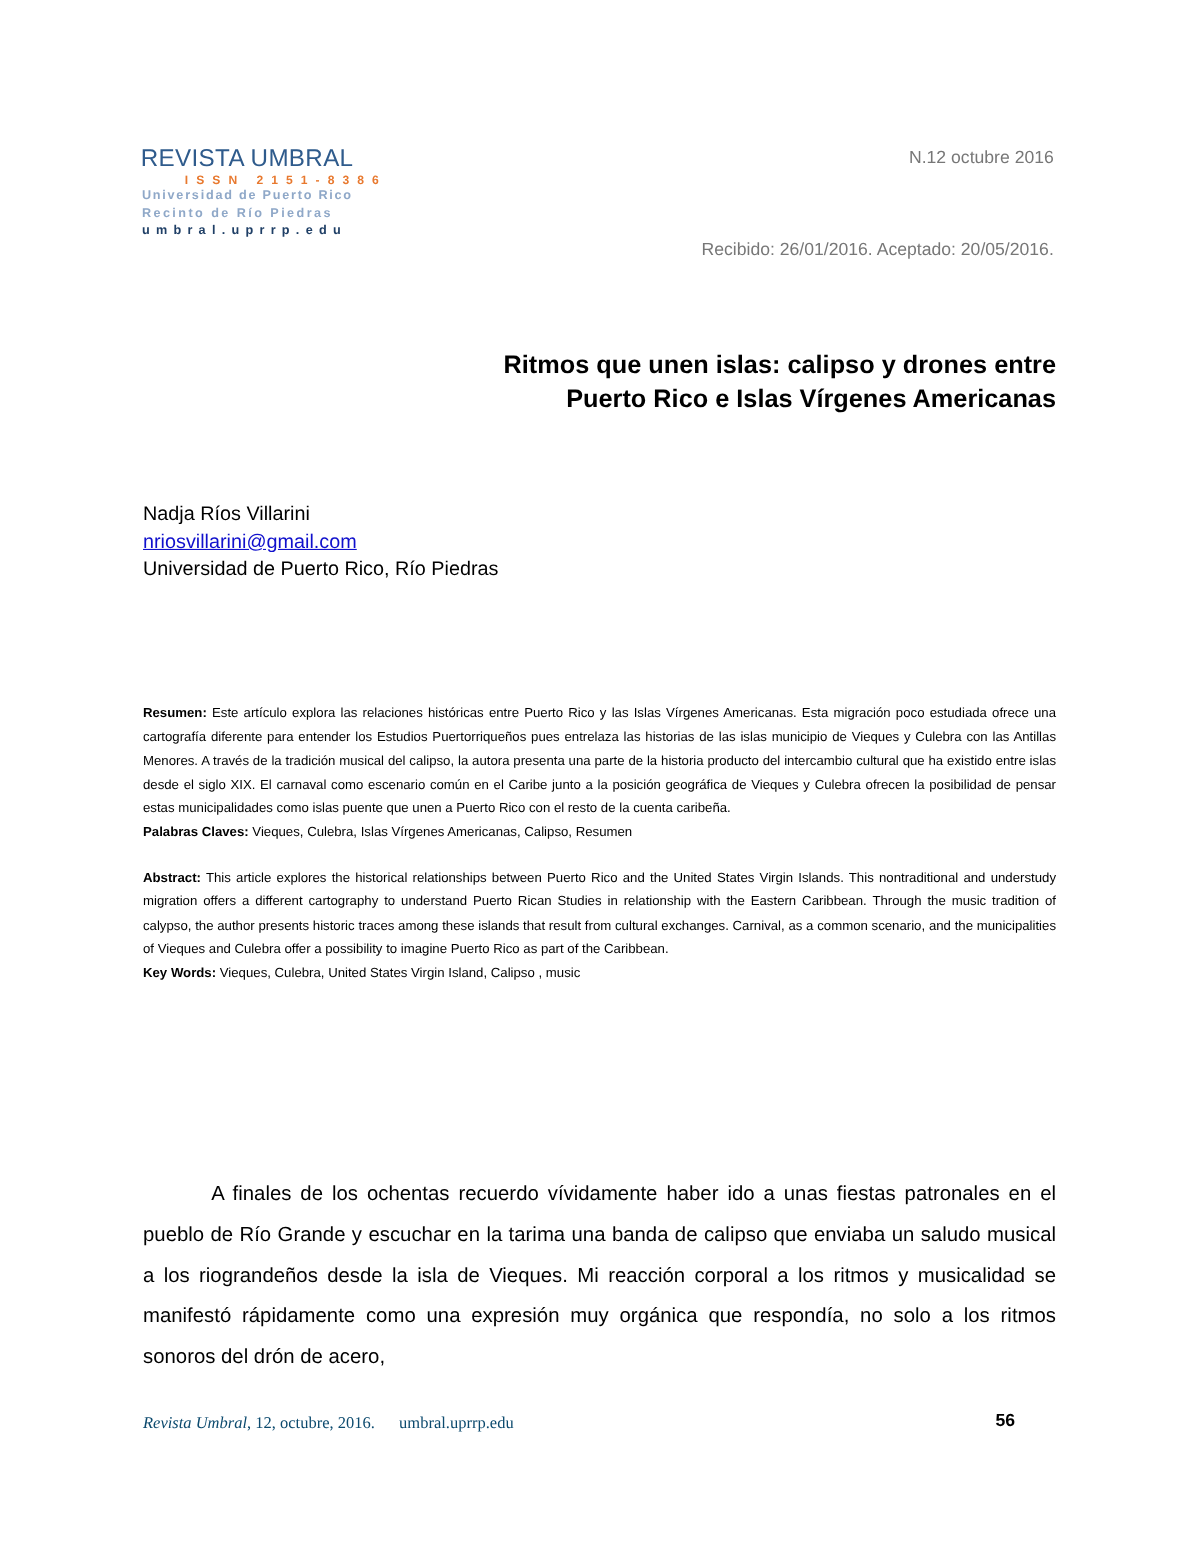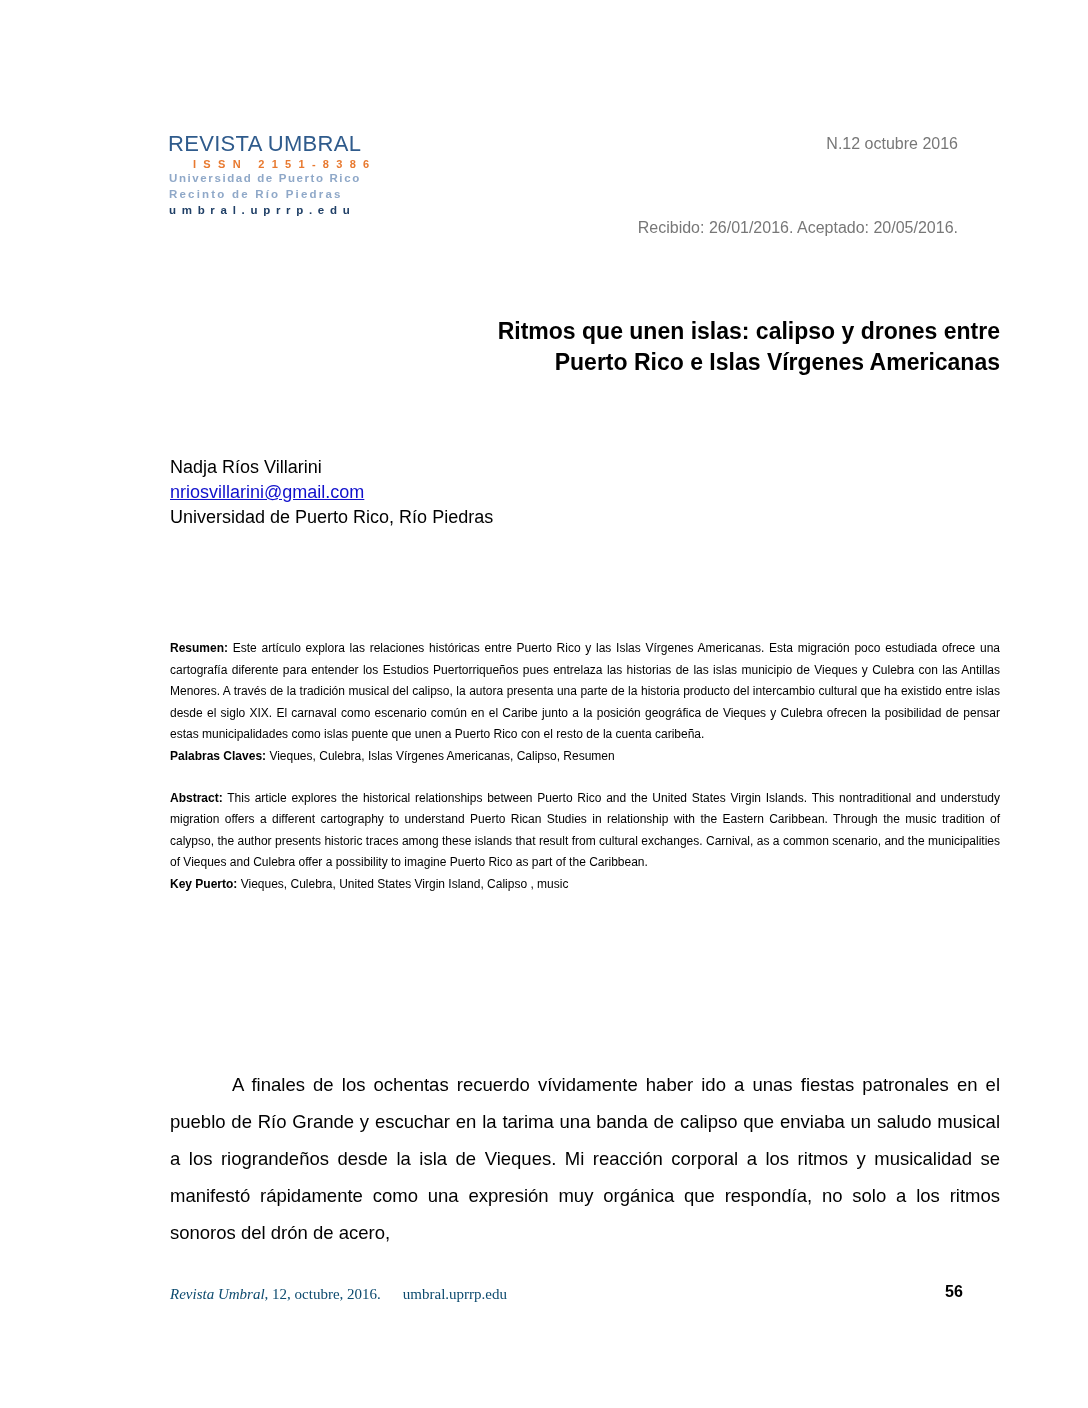--- a/index.html
+++ b/index.html
@@ -1,19 +1,19 @@
 <!DOCTYPE html>
 <html><head>
   <meta charset="utf-8">
   <style>
     html, body { margin: 0; padding: 0; background: #ffffff; }
     body { width: 1088px; height: 1408px; position: relative; overflow: hidden; font-family: "Liberation Sans", sans-serif; color: #000; }
-    .abs { position: absolute; margin-left: 40px; }
+    .abs { position: absolute; }
     .brand-title { left: 128px; top: 131px; font-size: 22px; color: #2f5b8c; letter-spacing: 0.3px; white-space: nowrap; }
-    .brand-issn { left: 129px; top: 158px; font-size: 11px; font-weight: bold; color: #e8792f; letter-spacing: 7.3px; white-space: nowrap; padding-left: 24px; }
+    .brand-issn { left: 144px; top: 158px; font-size: 11px; font-weight: bold; color: #e8792f; letter-spacing: 7.3px; white-space: nowrap; padding-left: 24px; }
     .brand-uni { left: 129px; top: 172px; font-size: 11.5px; font-weight: bold; color: #8fa8c8; letter-spacing: 1.6px; white-space: nowrap; }
     .brand-recinto { left: 129px; top: 188px; font-size: 11.5px; font-weight: bold; color: #8fa8c8; letter-spacing: 2.2px; white-space: nowrap; }
     .brand-url { left: 129px; top: 204px; font-size: 11.5px; font-weight: bold; color: #1f3f66; letter-spacing: 5.7px; white-space: nowrap; }
     .issue { right: 130px; top: 135px; font-size: 16px; color: #777777; white-space: nowrap; }
     .dates { right: 130px; top: 219px; font-size: 16px; color: #777777; white-space: nowrap; }
     .title { left: 130px; width: 830px; top: 316px; text-align: right; font-size: 23px; font-weight: bold; line-height: 31px; }
     .author { left: 130px; top: 455px; font-size: 18px; line-height: 25px; }
     .author a { color: #1010cc; text-decoration: underline; }
     .abstract-block { left: 130px; width: 830px; top: 638px; font-size: 12px; line-height: 21.6px; text-align: justify; font-family: "Liberation Sans Narrow", "Liberation Sans", sans-serif; }
     .abstract-block p { margin: 0; }
@@ -47,21 +47,21 @@
   <div>Nadja Ríos Villarini</div>
   <div><a>nriosvillarini@gmail.com</a></div>
   <div>Universidad de Puerto Rico, Río Piedras</div>
 </div>
 
 <div class="abs abstract-block">
   <p><b>Resumen:</b><span> Este artículo explora las relaciones históricas entre Puerto Rico y las Islas Vírgenes Americanas. Esta migración poco estudiada ofrece una cartografía diferente para entender los Estudios Puertorriqueños pues entrelaza las historias de las islas municipio de Vieques y Culebra con las Antillas Menores. A través de la tradición musical del calipso, la autora presenta una parte de la historia producto del intercambio cultural que ha existido entre islas desde el siglo XIX. El carnaval como escenario común en el Caribe junto a la posición geográfica de Vieques y Culebra ofrecen la posibilidad de pensar estas municipalidades como islas puente que unen a Puerto Rico con el resto de la cuenta caribeña.</span></p>
   <p><b>Palabras Claves:</b><span> Vieques, Culebra, Islas Vírgenes Americanas, Calipso, Resumen</span></p>
   <div class="gap"></div>
   <p><b>Abstract:</b><span> This article explores the historical relationships between Puerto Rico and the United States Virgin Islands. This nontraditional and understudy migration offers a different cartography to understand Puerto Rican Studies in relationship with the Eastern Caribbean. Through the music tradition of calypso, the author presents historic traces among these islands that result from cultural exchanges. Carnival, as a common scenario, and the municipalities of Vieques and Culebra offer a possibility to imagine Puerto Rico as part of the Caribbean.</span></p>
-  <p><b>Key Puerto:</b><span> Vieques, Culebra, United States Virgin Island, Calipso , music</span></p>
+  <p><b>Key Words:</b><span> Vieques, Culebra, United States Virgin Island, Calipso , music</span></p>
 </div>
 
 <div class="abs body-text">
   <p>A finales de los ochentas recuerdo vívidamente haber ido a unas fiestas patronales en el pueblo de Río Grande y escuchar en la tarima una banda de calipso que enviaba un saludo musical a los riograndeños desde la isla de Vieques. Mi reacción corporal a los ritmos y musicalidad se manifestó rápidamente como una expresión muy orgánica que respondía, no solo a los ritmos sonoros del drón de acero,</p>
 </div>
 
 <div class="abs footer-left"><i>Revista Umbral</i><span>, 12, octubre, 2016.</span><span class="footer-url">umbral.uprrp.edu</span></div>
 <div class="abs page-num">56</div>
 
 </body></html>

